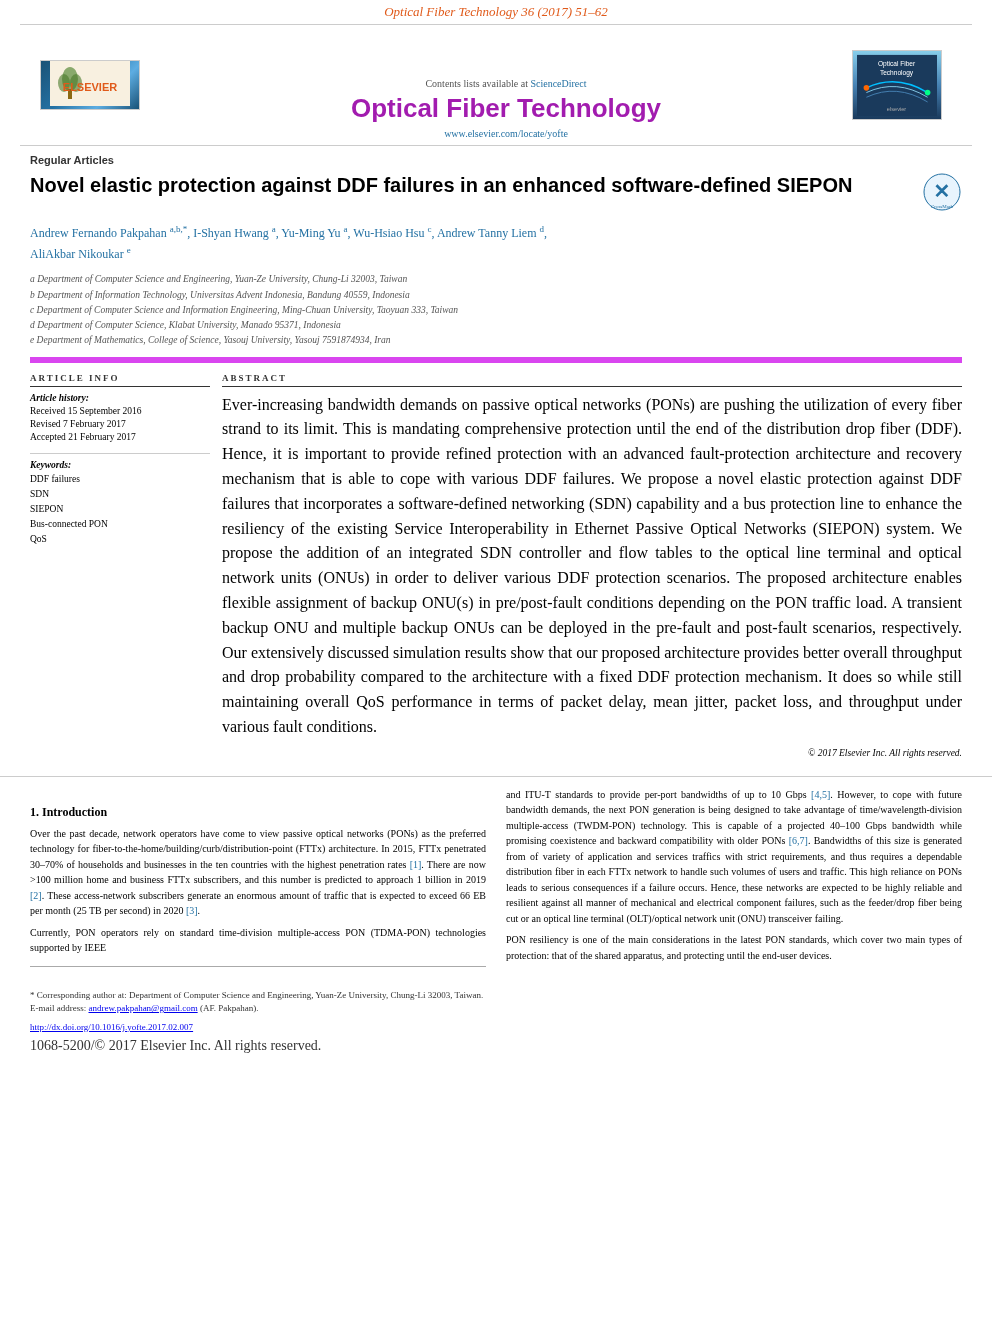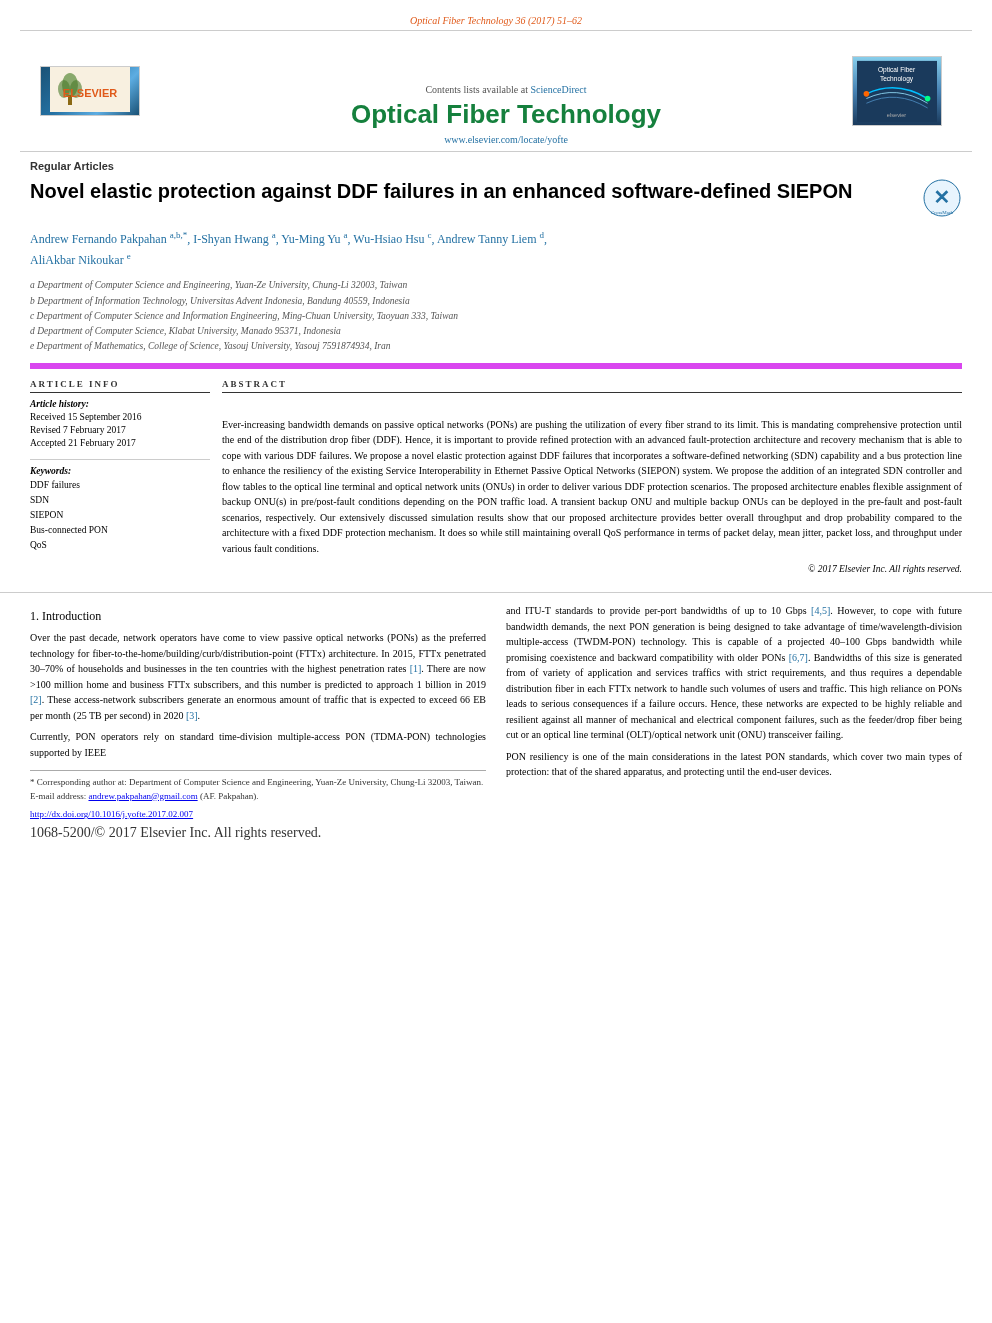--- a/index.html
+++ b/index.html
@@ -7,22 +7,22 @@
       background: #fff;
       font-family: 'Times New Roman', Times, serif;
       font-size: 12px;
       color: #000;
       width: 992px;
       min-height: 1323px;
     }
 
     .journal-header {
       text-align: center;
-      padding: 15px 20px 4px;
-      font-size: 10px;
+      padding: 4px 20px 4px;
+      font-size: 13px;
       color: #e05a1a;
       font-style: italic;
     }
 
     .header-bar {
       display: flex;
       align-items: center;
       justify-content: space-between;
       padding: 6px 20px;
       border-top: 1px solid #ccc;
@@ -53,21 +53,21 @@
       font-size: 10px;
       color: #555;
     }
     .science-direct a {
       color: #2471a3;
       text-decoration: none;
     }
     .journal-title-main {
       font-size: 26px;
       font-weight: bold;
-      color: #15803d;
+      color: #a21caf;
       font-family: Arial, sans-serif;
       margin: 4px 0;
     }
     .journal-url {
       font-size: 10px;
       color: #2471a3;
     }
 
     .header-logo-right {
       width: 100px;
@@ -198,25 +198,25 @@
       flex: 1;
     }
 
     .abs-header {
       font-size: 9px;
       font-weight: bold;
       letter-spacing: 2px;
       color: #333;
       border-bottom: 1px solid #333;
       padding-bottom: 3px;
-      margin-bottom: 24px;
+      margin-bottom: 6px;
     }
 
     .abstract-text {
-      font-size: 10px;
+      font-size: 16px;
       line-height: 1.55;
       text-align: justify;
       color: #000;
     }
 
     .copyright {
       font-size: 9.5px;
       text-align: right;
       margin-top: 8px;
       font-style: italic;
@@ -237,42 +237,42 @@
     .left-col {
       flex: 1;
     }
 
     .right-col {
       flex: 1;
     }
 
     .section-title {
       font-size: 12px;
-      font-weight: normal;
+      font-weight: bold;
       color: #000;
       margin-bottom: 6px;
-      margin-top: 6px;
+      margin-top: 18px;
     }
 
     .body-text {
       font-size: 10px;
       line-height: 1.55;
       text-align: justify;
       color: #000;
       margin-bottom: 6px;
     }
 
     .body-text a, .ref {
       color: #2471a3;
       text-decoration: none;
     }
 
     .footnote-section {
       border-top: 1px solid #aaa;
-      padding-top: 5px;
+      padding-top: 22px;
       margin-top: 10px;
       font-size: 9px;
       color: #333;
       line-height: 1.5;
     }
 
     .doi-section {
       padding: 6px 30px 4px;
       font-size: 9px;
       color: #2471a3;

